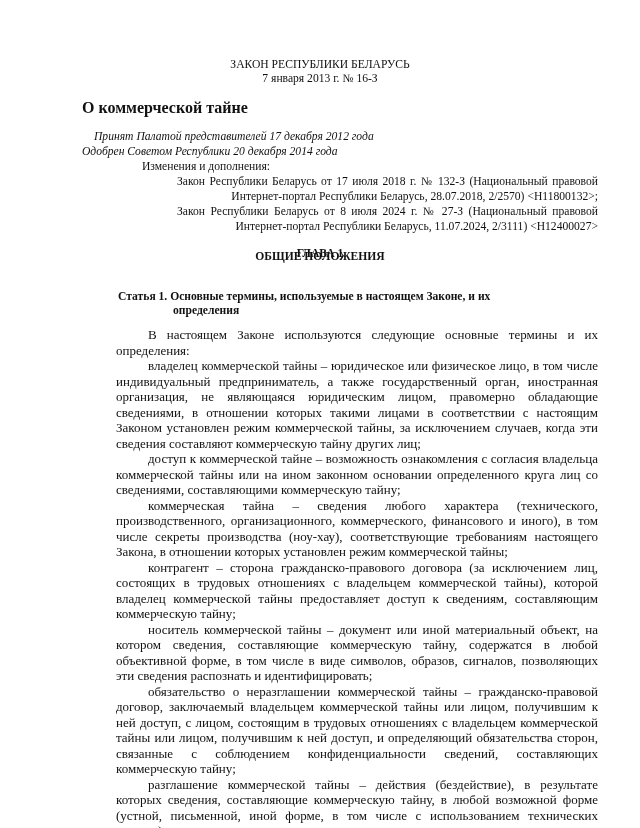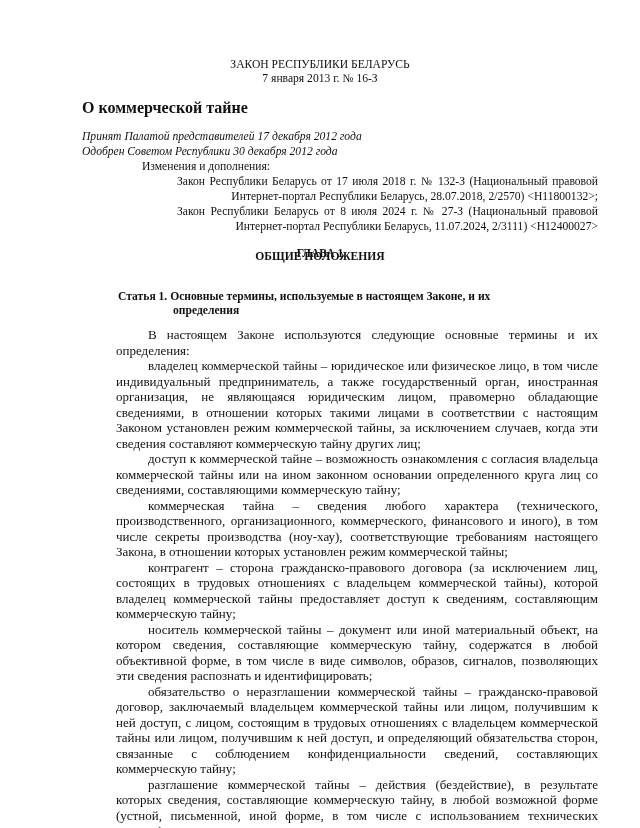--- a/index.html
+++ b/index.html
@@ -22,22 +22,22 @@
 </head>
 <body>
 
 <div class="page">
 
   <div class="abs center t" style="top:58px;">ЗАКОН РЕСПУБЛИКИ БЕЛАРУСЬ</div>
   <div class="abs center t" style="top:72px;">7 января 2013 г. № 16-З</div>
 
   <div class="abs title" style="left:82px; top:99px;">О коммерческой тайне</div>
 
-  <div class="abs ital" style="left:82px; top:130px;">Принят Палатой представителей 17 декабря 2012 года</div>
-  <div class="abs ital" style="left:82px; top:145px;">Одобрен Советом Республики 30 декабря 2012 года</div>
+  <div class="abs ital" style="left:94px; top:130px;">Принят Палатой представителей 17 декабря 2012 года</div>
+  <div class="abs ital" style="left:82px; top:145px;">Одобрен Советом Республики 20 декабря 2014 года</div>
 
   <div class="abs t" style="left:142px; top:160px;">Изменения и дополнения:</div>
 
   <div class="amend" style="top:174px;">
     <p>Закон Республики Беларусь от 17 июля 2018 г. № 132-З (Национальный правовой Интернет-портал Республики Беларусь, 28.07.2018, 2/2570) &lt;H11800132&gt;;</p>
     <p>Закон Республики Беларусь от 8 июля 2024 г. № 27-З (Национальный правовой Интернет-портал Республики Беларусь, 11.07.2024, 2/3111) &lt;H12400027&gt;</p>
   </div>
 
   <div class="abs center t bold" style="top:247px;">ГЛАВА 1</div>
   <div class="abs center t bold" style="top:250px;">ОБЩИЕ ПОЛОЖЕНИЯ</div>

